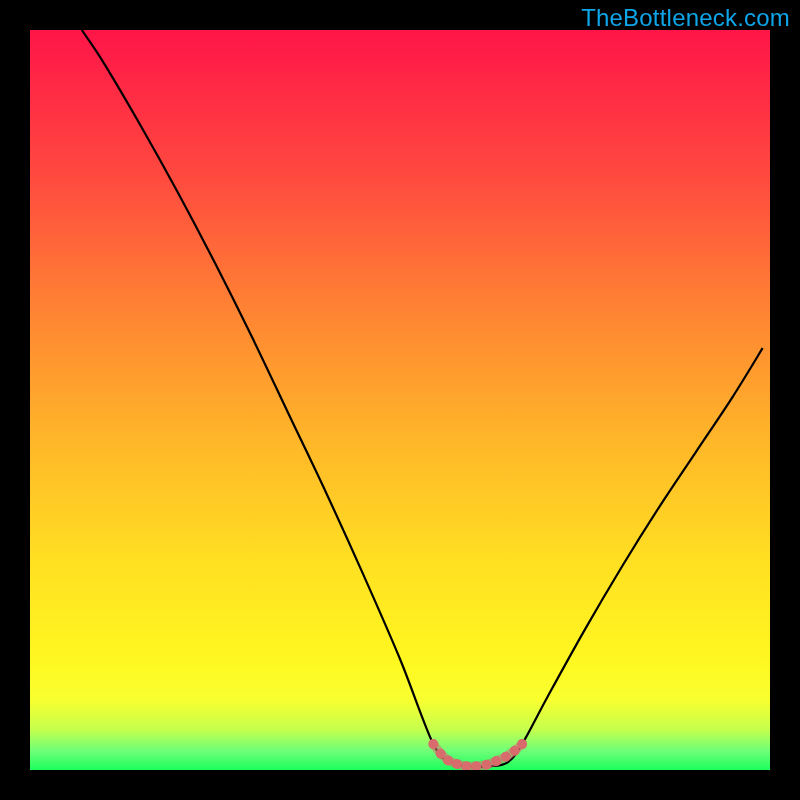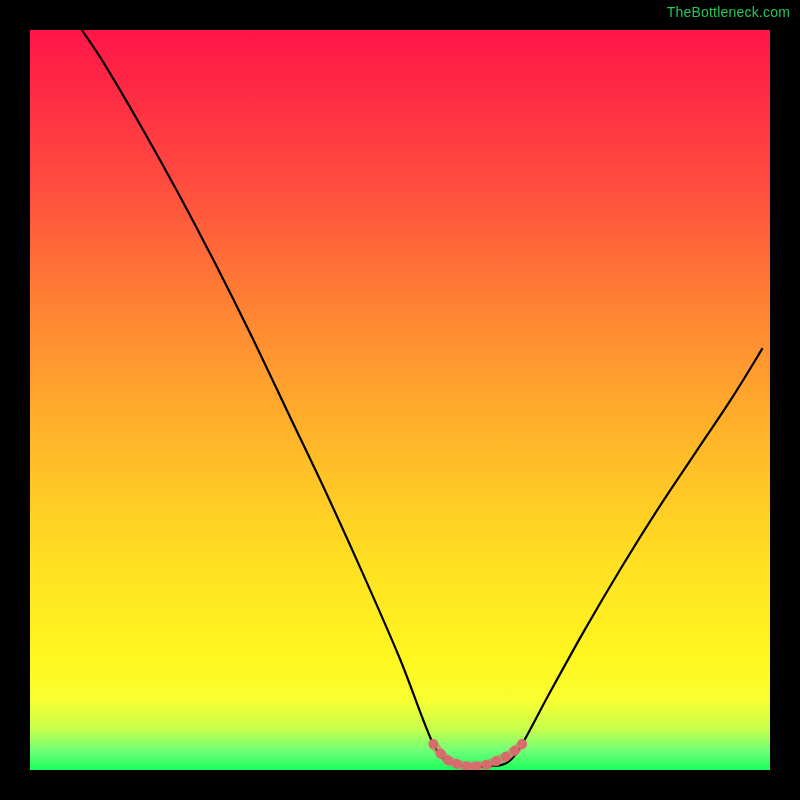--- a/index.html
+++ b/index.html
@@ -14,22 +14,22 @@
   .outer {
     position: relative;
     width: 800px;
     height: 800px;
     background: #000;
   }
   .watermark {
     position: absolute;
     top: 4px;
     right: 10px;
-    color: #22c55e;
-    font-size: 14px;
+    color: #0ea5e9;
+    font-size: 24px;
     font-weight: 500;
     letter-spacing: 0.2px;
     z-index: 10;
   }
   .plot-frame {
     position: absolute;
     left: 30px;
     top: 30px;
     width: 740px;
     height: 740px;

